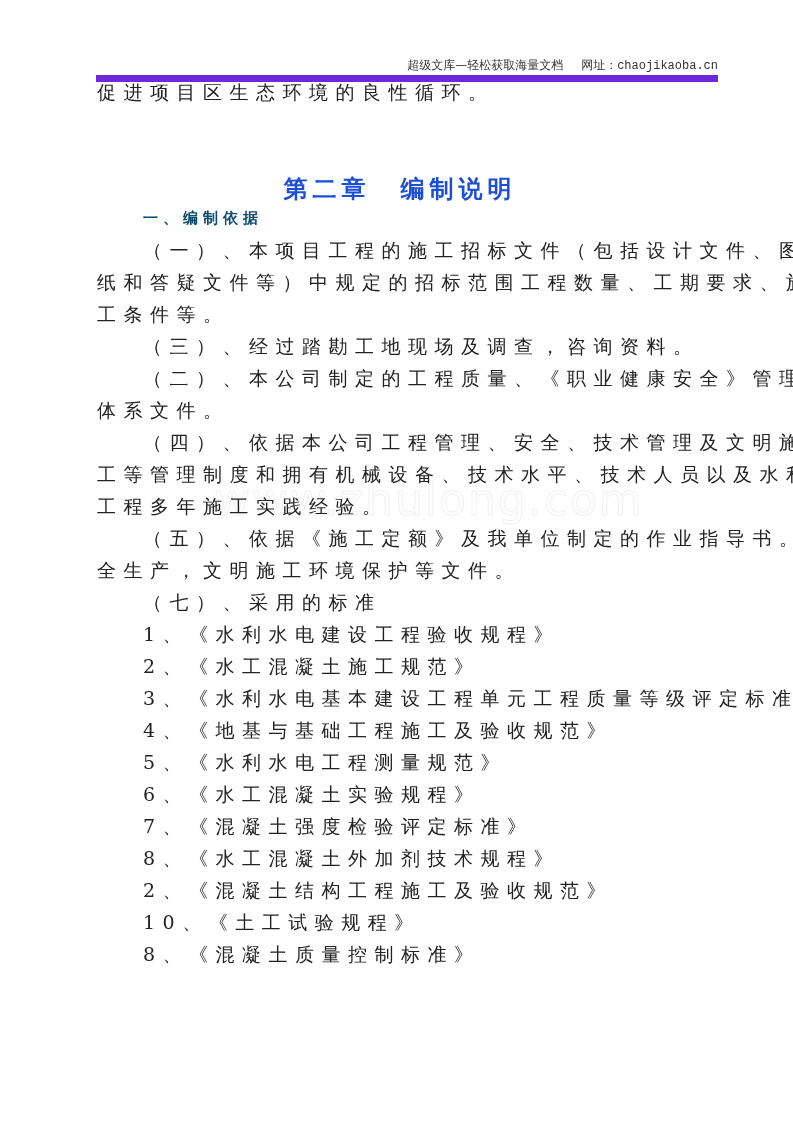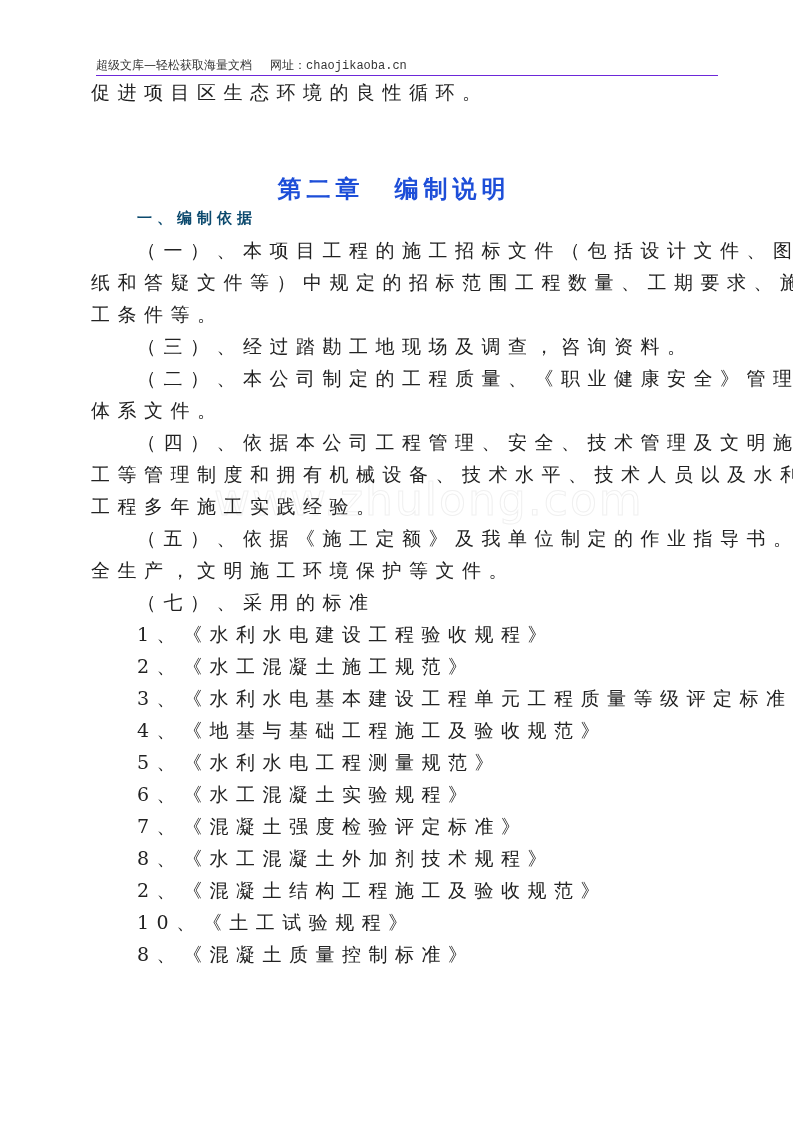--- a/index.html
+++ b/index.html
@@ -14,32 +14,33 @@
       overflow: hidden;
       font-family: "DejaVu Serif", "Liberation Serif", serif;
       color: #222222;
     }
     .page-header {
       position: absolute;
       left: 96px;
       top: 56px;
       width: 622px;
       height: 19px;
-      border-bottom: 1px solid #6d28d9;
+      border-bottom: 7px solid #6d28d9;
+      text-align: right;
       font-size: 12px;
       line-height: 18px;
       color: #333333;
     }
     .page-header .site-name { margin-right: 18px; }
     .page-header .url-label { font-family: "DejaVu Serif", serif; }
     .page-header .url-value { font-family: "Liberation Mono", "DejaVu Sans Mono", monospace; font-size: 12px; }
 
     .content {
       position: absolute;
-      left: 91px;
+      left: 97px;
       top: 76px;
       width: 606px;
     }
     .line {
       font-size: 19px;
       line-height: 32px;
       letter-spacing: 7.5px;
       white-space: nowrap;
     }
     .indent { padding-left: 46px; }

